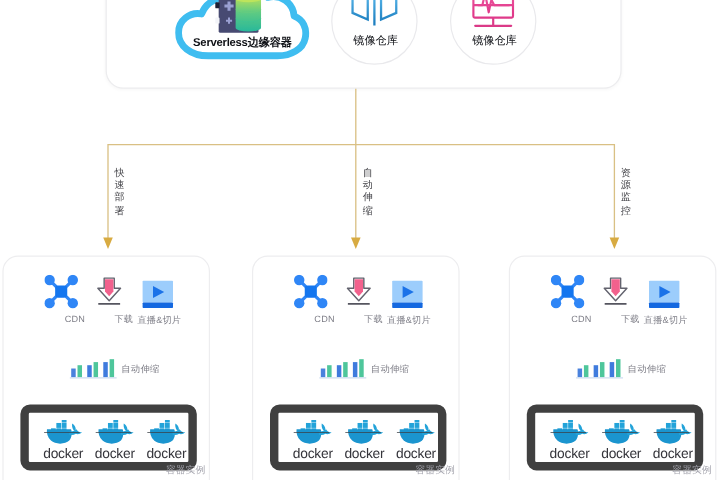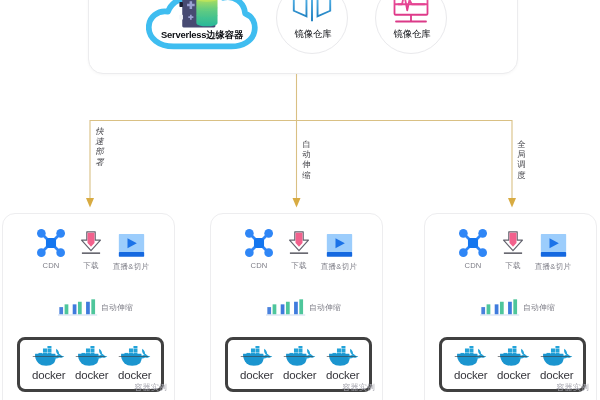--- a/index.html
+++ b/index.html
@@ -27,45 +27,45 @@
   .mon-ic{top:13px;width:44px;height:36px;}
   .circ-label{position:absolute;left:0;top:45px;width:72px;text-align:center;
               font-size:9.4px;font-weight:normal;color:#0d0f14;letter-spacing:-.1px;}
 
   
   .connectors{position:absolute;left:0;top:0;width:600px;height:400px;}
   .conn-line{fill:none;stroke:#d9c084;stroke-width:1.1;}
   .conn-head{fill:#d8ab42;}
   .conn-label{position:absolute;font-size:8.4px;color:#45454a;line-height:10.2px;
               width:9px;text-align:center;word-break:break-all;letter-spacing:0;}
-  .conn-label-1{left:95px;top:126px;font-style:italic;}
+  .conn-label-1{left:95px;top:139px;}
   .conn-label-2{left:302px;top:139px;}
   .conn-label-3{left:517px;top:139px;}
 
   
   .card{position:absolute;top:213px;width:173px;height:200px;box-sizing:border-box;
         border:1px solid #ededef;border-radius:13px;background:#fff;}
   .card-0{left:2px;}
   .card-1{left:210px;}
   .card-2{left:424px;}
 
   .svc-row{position:absolute;left:28px;top:15px;width:120px;
            display:flex;justify-content:space-between;align-items:flex-start;}
-  .svc{width:40px;text-align:center;}
+  .svc{width:40px;text-align:right;}
   .svc-ico{display:block;margin:0 auto;width:28px;height:28px;}
   .vid-ic{width:27px;height:28px;margin-top:1px;}
   .svc-lbl{margin-top:4px;font-size:7.6px;color:#7e7e87;white-space:nowrap;letter-spacing:.2px;}
 
   .scale-row{position:absolute;left:6px;top:85px;width:173px;
              display:flex;justify-content:center;align-items:center;gap:2px;}
   .scale-ico{width:41px;height:17px;flex:none;}
   .scale-lbl{font-size:7.8px;color:#7e7e87;white-space:nowrap;letter-spacing:.2px;}
 
   .dockbox{position:absolute;left:14px;top:123px;width:147px;height:55px;box-sizing:border-box;
-           border:3px solid #404040;border-radius:8px;background:#fff;}
+           border:7px solid #404040;border-radius:8px;background:#fff;}
   .dock-row{position:absolute;left:12px;top:3px;width:119px;
             display:flex;justify-content:space-between;}
   .dock{width:33px;text-align:center;}
   .dock-ico{display:block;margin:3px auto 0;width:33px;height:21px;}
   .dock-lbl{margin-top:3px;font-size:11.5px;line-height:10px;color:#35353b;letter-spacing:-.2px;}
   .dockbox-lbl{position:absolute;left:0;top:42px;width:147px;text-align:right;
                font-size:8.2px;color:#a5a5ae;}
 </style>
 </head>
 <body>
@@ -149,21 +149,21 @@
     <path d="M90 120 L90 199" class="conn-line"></path>
     <path d="M296.5 120 L296.5 199" class="conn-line"></path>
     <path d="M512 120 L512 199" class="conn-line"></path>
     <path d="M86 198 L94 198 L90 207.5 Z" class="conn-head"></path>
     <path d="M292.5 198 L300.5 198 L296.5 207.5 Z" class="conn-head"></path>
     <path d="M508 198 L516 198 L512 207.5 Z" class="conn-head"></path>
   </svg>
 
   <div class="conn-label conn-label-1">快速部署</div>
   <div class="conn-label conn-label-2">自动伸缩</div>
-  <div class="conn-label conn-label-3">全局调度</div>
+  <div class="conn-label conn-label-3">资源监控</div>
 
   <div class="card card-0">
     <div class="svc-row">
       <div class="svc">
         <svg class="svc-ico" viewBox="0 0 40 40">
           <g stroke="#2f86f6" stroke-width="3.8" stroke-linecap="butt">
             <line x1="6.5" y1="6.5" x2="33.5" y2="33.5"></line>
             <line x1="33.5" y1="6.5" x2="6.5" y2="33.5"></line>
           </g>
           <rect x="12.8" y="12.8" width="14.4" height="14.4" rx="3.6" fill="#1476ef"></rect>

